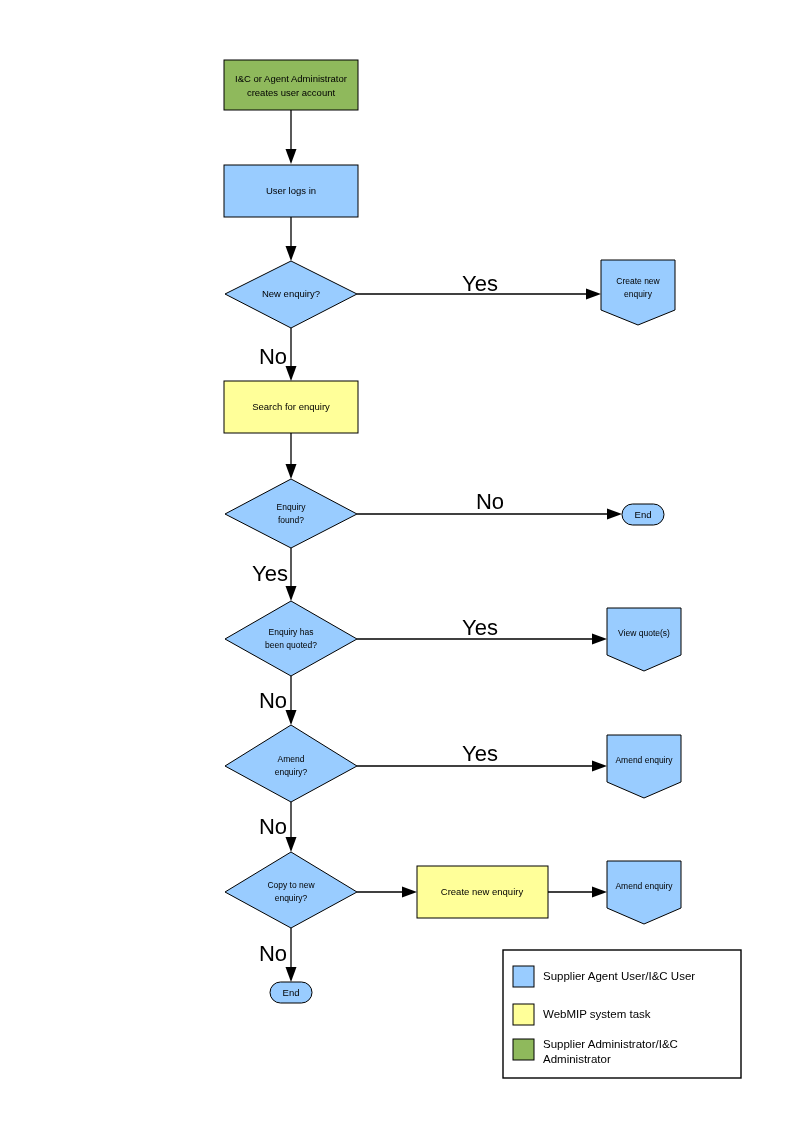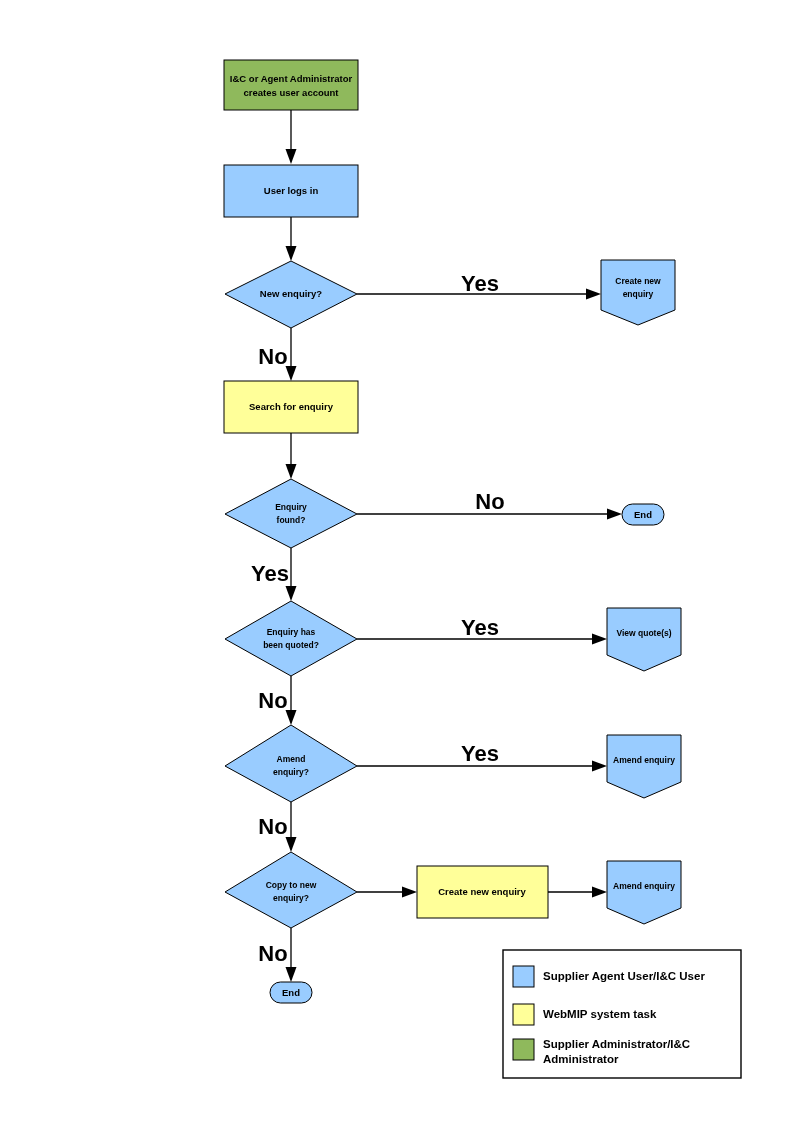--- a/index.html
+++ b/index.html
@@ -10,21 +10,20 @@
   body {
     width: 794px;
     height: 1123px;
     font-family: "Liberation Sans", sans-serif;
     overflow: hidden;
   }
   #flow-root {
     position: relative;
     width: 794px;
     height: 1123px;
-    font-weight: bold;
   }
   svg.flow {
     display: block;
     width: 794px;
     height: 1123px;
   }
   .shape-fill-blue { fill: #99CCFF; stroke: #000000; stroke-width: 1; }
   .shape-fill-yellow { fill: #FFFF99; stroke: #000000; stroke-width: 1; }
   .shape-fill-green { fill: #8FB95C; stroke: #000000; stroke-width: 1; }
   .legend-box { fill: #ffffff; stroke: #000000; stroke-width: 1.4; }

